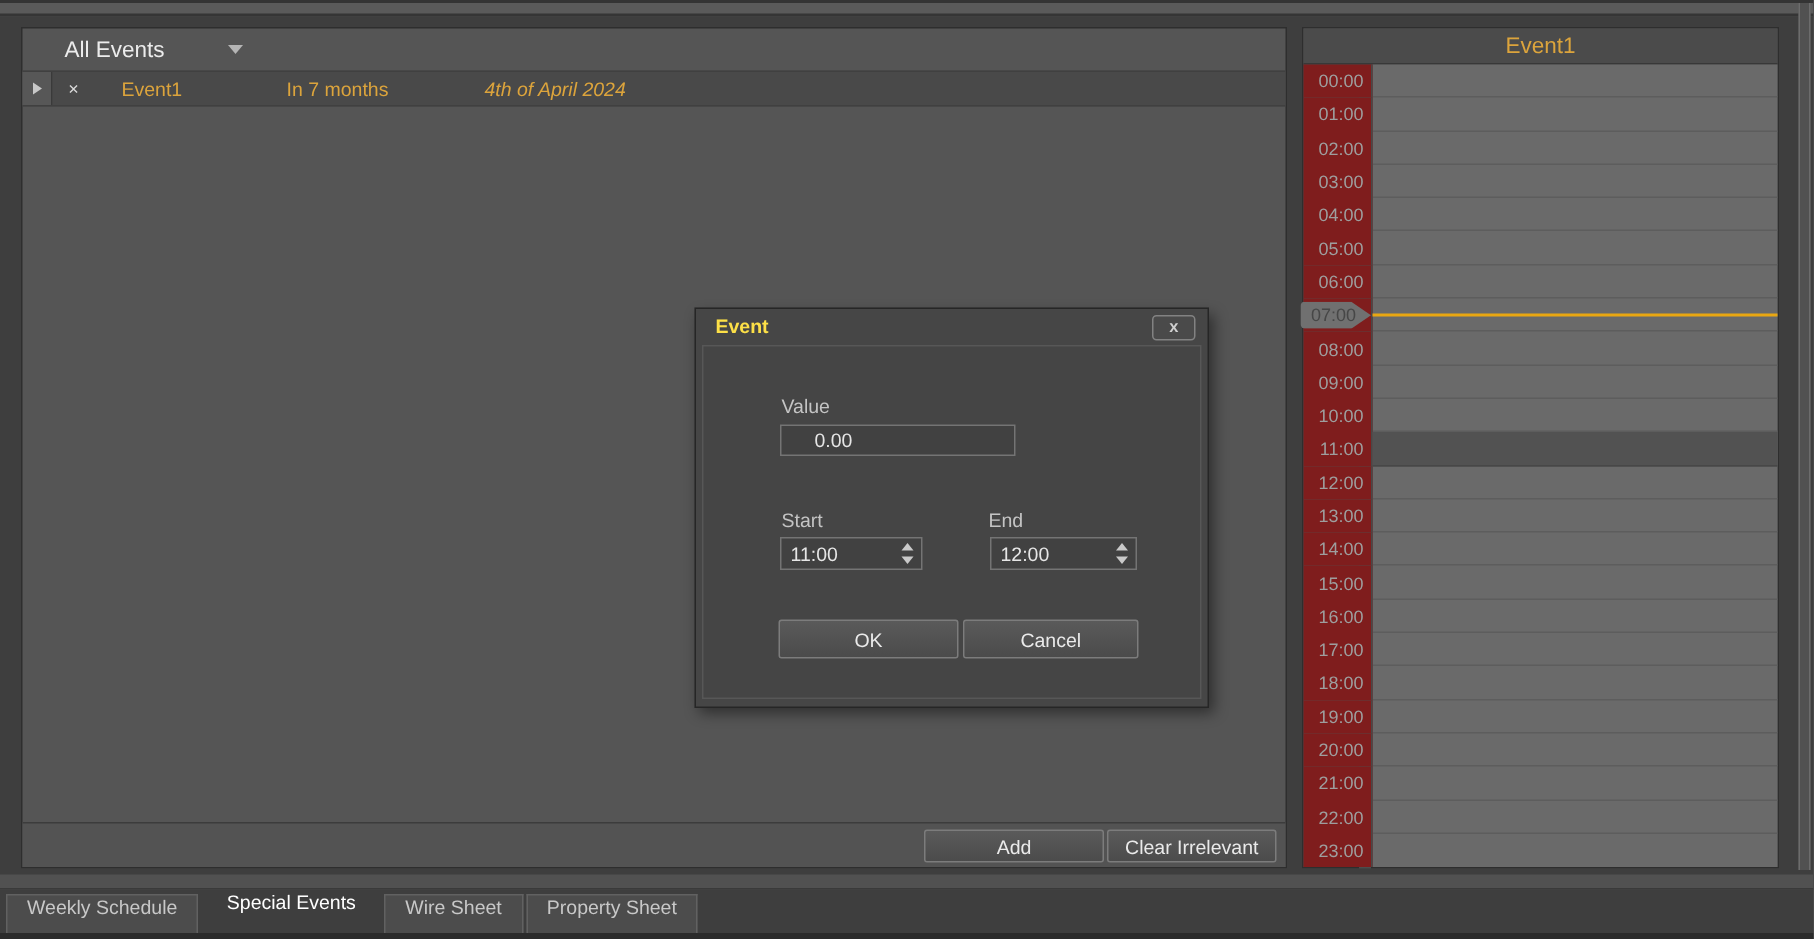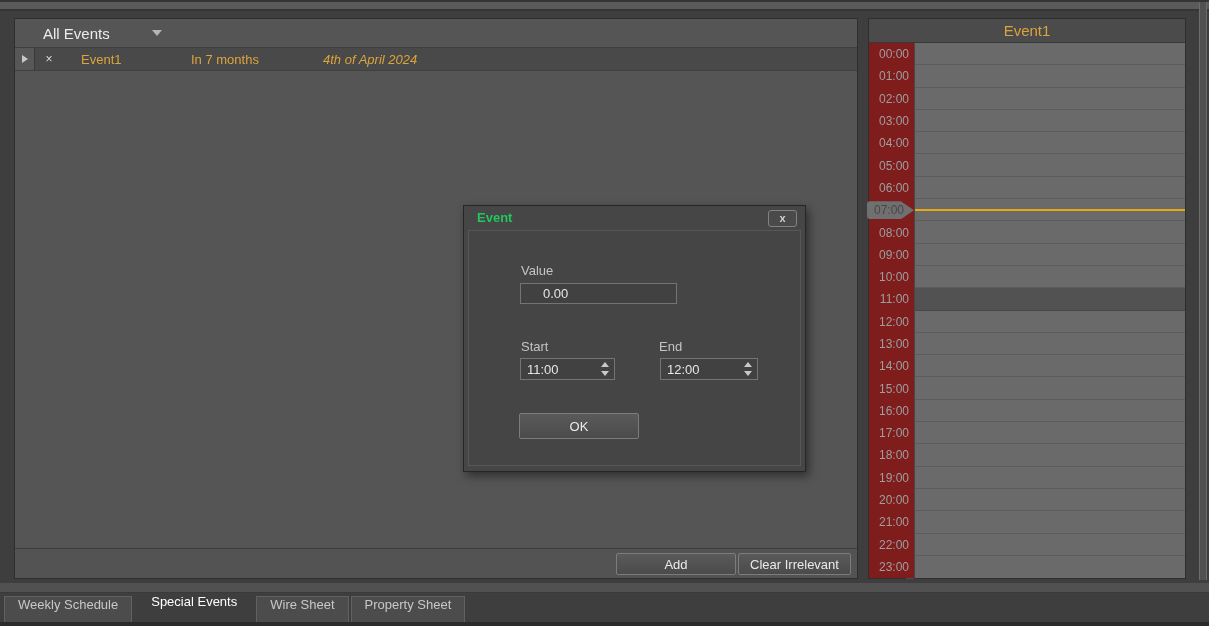--- a/index.html
+++ b/index.html
@@ -72,21 +72,21 @@
   
   #v-scrollbar { left:1199px; top:2px; width:8px; height:578px;
     background:#515151; border-left:1px solid #6C6C6C; border-right:1px solid #6C6C6C; }
 
   
   #dialog { left:463px; top:205px; width:343px; height:267px;
     background:#464646; border:1px solid #262626;
     box-shadow:3px 4px 9px rgba(0,0,0,.45); z-index:20; }
   #dialog-titlebar { position:relative; height:24px; }
   #dialog-title { position:absolute; left:13px; top:0; line-height:24px;
-    font-size:13px; font-weight:bold; color:#22c55e; }
+    font-size:13px; font-weight:bold; color:#fde047; }
   #dialog-close { position:absolute; right:8px; top:4px; width:29px; height:17px;
     background:#4A4A4A; border:1px solid #828282; border-radius:3px;
     color:#D0D0D0; font-weight:bold; font-size:11px; line-height:14px; text-align:center; }
   #dialog-frame { position:absolute; left:4px; right:4px; top:24px; bottom:5px;
     border:1px solid #575757; background:#454545; }
   .dlg-label { position:absolute; font-size:13px; color:#C4C4C4; }
   #value-label { left:52px; top:32px; }
   #start-label { left:52px; top:108px; }
   #end-label   { left:190px; top:108px; }
   .dlg-input { position:absolute; background:#414141; border:1px solid #747474;
@@ -320,20 +320,21 @@
     </div>
     <div id="end-spin" class="spin">
       <span class="spin-val">12:00</span>
       <span class="spin-btns">
         <span class="tri-up"></span>
         <span class="tri-down"></span>
       </span>
     </div>
 
     <button id="ok-btn" class="btn">OK</button>
+    <button id="cancel-btn" class="btn">Cancel</button>
   </div>
 </div>
 
 <div id="bottom-band" class="abs"></div>
 <div id="tabbar">
     <div class="tab">
       <span>Weekly Schedule</span>
     </div>
     <div class="tab active">
       <span>Special Events</span>

